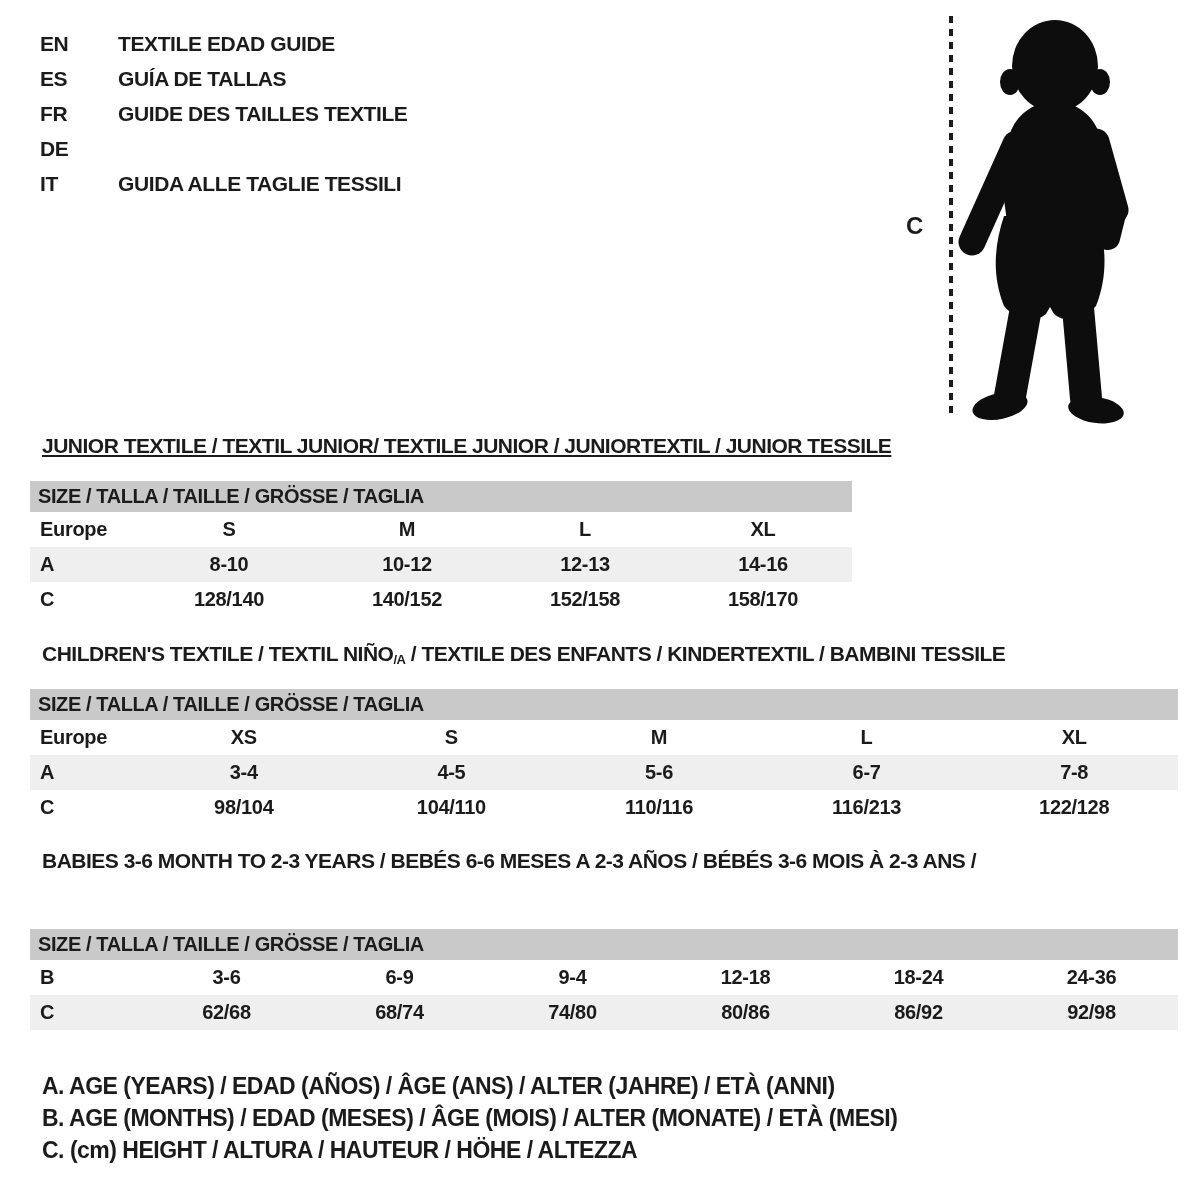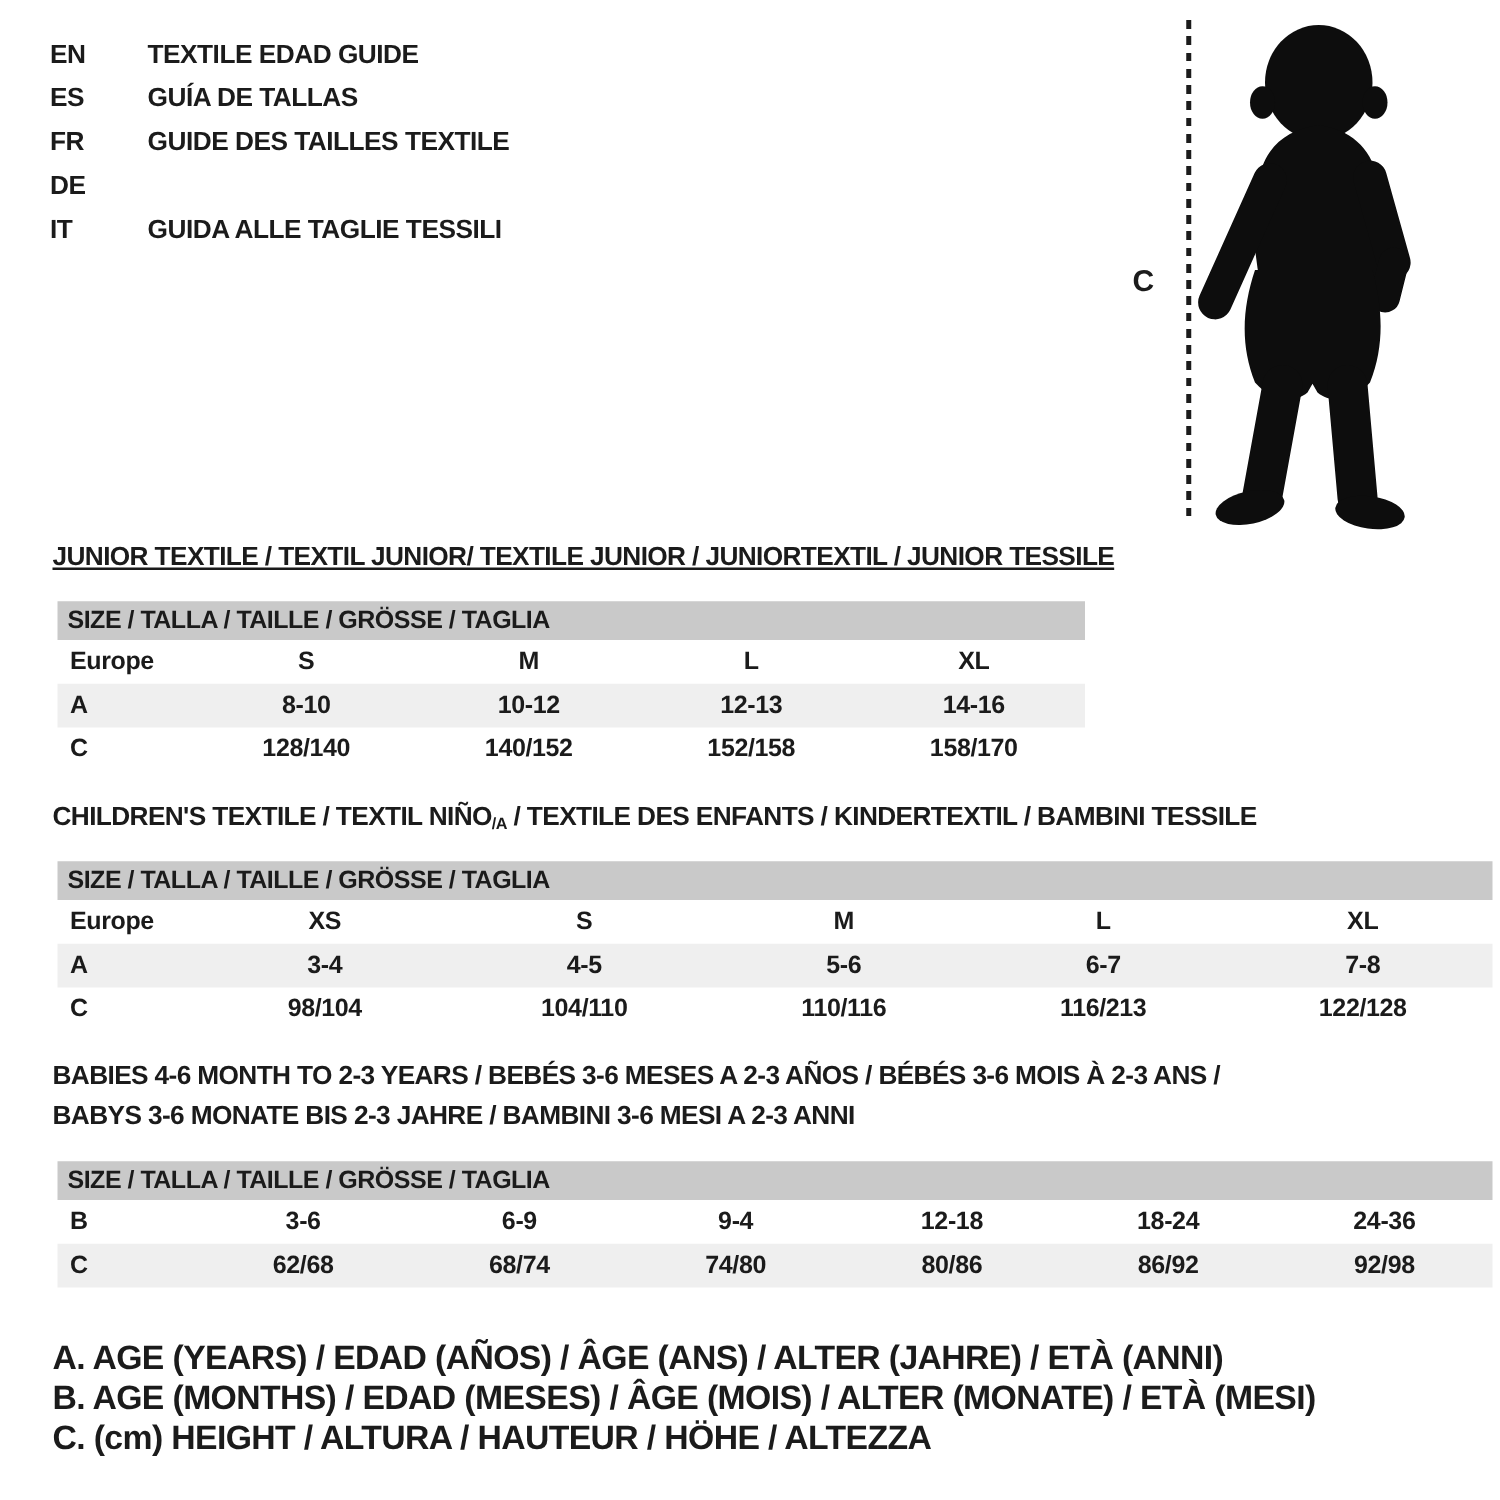--- a/index.html
+++ b/index.html
@@ -34,35 +34,35 @@
     background:repeating-linear-gradient(to bottom, var(--ink) 0 7px, transparent 7px 13px);
   }
   .measure-label{position:absolute;left:26px;top:212px;font-size:24px;}
   .figure svg{position:absolute;left:70px;top:14px;}
 
   
   .section-title{
     position:absolute;left:42px;font-size:21px;letter-spacing:-0.5px;white-space:nowrap;
   }
   .sub-script{font-size:13px;position:relative;top:3px;}
-  .size-table{position:absolute;left:30px;margin-left:16px;}
+  .size-table{position:absolute;left:30px;}
   .size-table.narrow{width:822px;}
   .size-table.wide{width:1148px;}
   .size-band{
     height:31px;background:var(--band);display:flex;align-items:center;
     padding-left:8px;font-size:20px;letter-spacing:-0.4px;
   }
   .trow{height:35px;display:flex;align-items:center;font-size:20px;letter-spacing:-0.3px;}
   .trow.alt{background:var(--alt);}
   .tlabel{flex:0 0 110px;padding-left:10px;}
   .tcell{flex:1;text-align:center;}
 
   
   .legend{position:absolute;left:42px;top:1070px;}
-  .legend-line{height:32px;display:flex;align-items:center;font-size:27px;letter-spacing:-0.5px;white-space:nowrap;}
+  .legend-line{height:32px;display:flex;align-items:center;font-size:23px;letter-spacing:-0.5px;white-space:nowrap;}
 </style>
 </head>
 <body>
 
 <div class="page">
 
   <div class="lang-list">
     <div class="lang-row">
       <span class="lang-code">EN</span>
       <span class="lang-label">TEXTILE EDAD GUIDE</span>
@@ -167,22 +167,21 @@
           <div class="tlabel">C</div>
           <div class="tcell">98/104</div>
           <div class="tcell">104/110</div>
           <div class="tcell">110/116</div>
           <div class="tcell">116/213</div>
           <div class="tcell">122/128</div>
         </div>
       </div>
   </div>
 
-  <div class="section-title" style="top:849px;">BABIES 4-6 MONTH TO 2-3 YEARS / BEBÉS 3-6 MESES A 2-3 AÑOS / BÉBÉS 3-6 MOIS À 2-3 ANS /</div>
-  <div class="section-title" style="top:881px;">BABYS 3-6 MONATE BIS 2-3 JAHRE / BAMBINI 3-6 MESI A 2-3 ANNI</div>
+  <div class="section-title" style="top:849px;">BABIES 3-6 MONTH TO 2-3 YEARS / BEBÉS 6-6 MESES A 2-3 AÑOS / BÉBÉS 3-6 MOIS À 2-3 ANS /</div>
   <div class="size-table wide" style="top:929px;">
     <div class="size-band">SIZE / TALLA / TAILLE / GRÖSSE / TAGLIA</div>
     <div>
         <div class="trow">
           <div class="tlabel">B</div>
           <div class="tcell">3-6</div>
           <div class="tcell">6-9</div>
           <div class="tcell">9-4</div>
           <div class="tcell">12-18</div>
           <div class="tcell">18-24</div>

